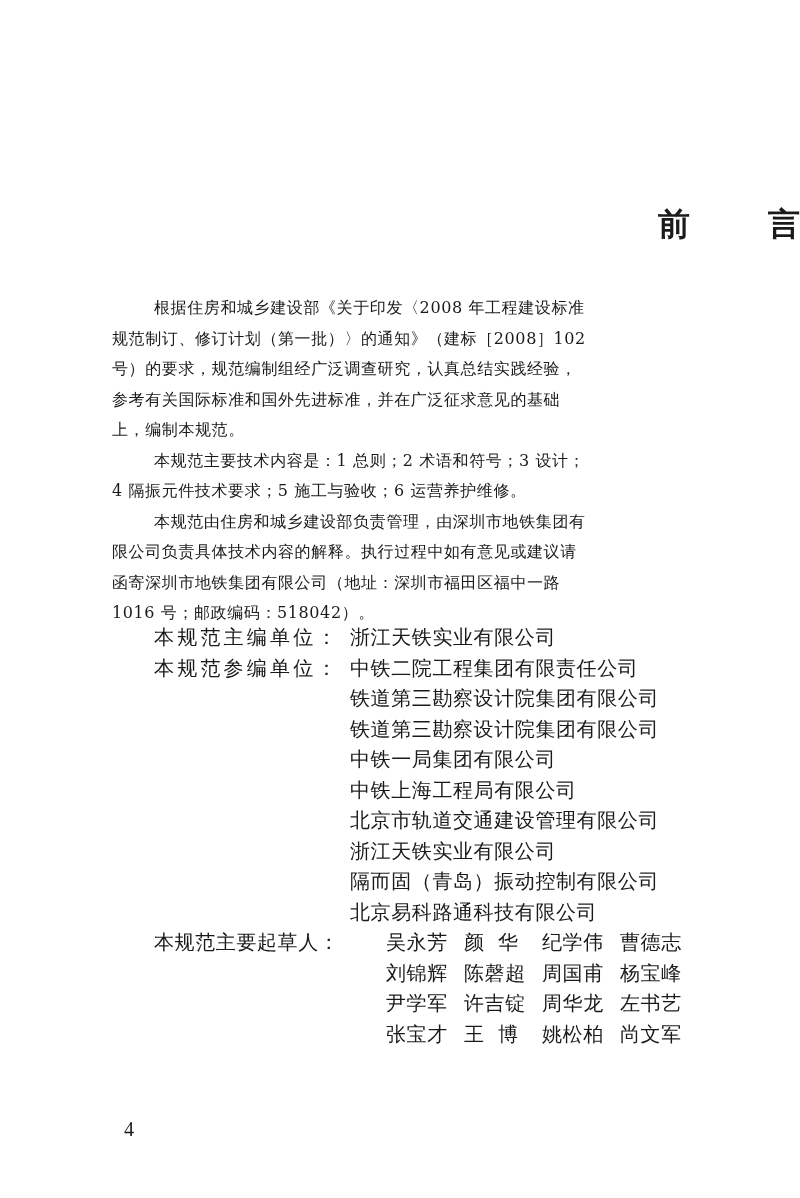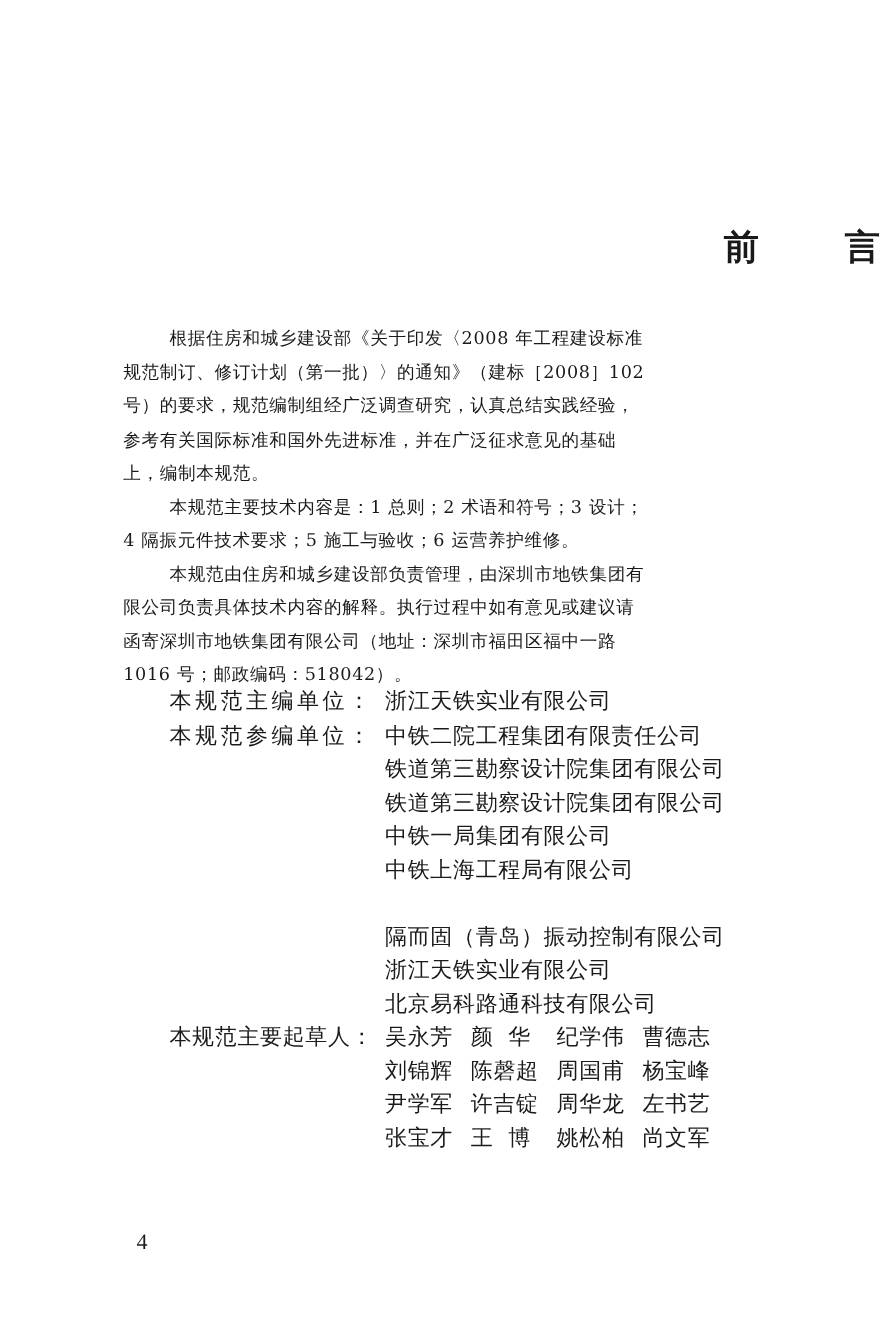--- a/index.html
+++ b/index.html
@@ -18,21 +18,21 @@
     position: absolute; left: 112px; width: 652px;
     font-size: 16px; line-height: 30.5px; text-align: justify;
     text-align-last: left; letter-spacing: 0.6px;
   }
   .para .line { display: block; white-space: nowrap; height: 30.5px; }
   .indent { padding-left: 42px; }
   .org-block { position: absolute; left: 154px; font-size: 20px; line-height: 30.5px; letter-spacing: 0.6px; }
   .row { display: flex; height: 30.5px; white-space: nowrap; }
   .label { width: 196px; letter-spacing: 3.2px; }
   .label.tight { letter-spacing: 0.6px; }
-  .names { display: flex; }
+  .names { display: flex; margin-left: 36px; }
   .name { width: 78px; white-space: nowrap; }
   .name.spaced { letter-spacing: 14px; }
   .page-no {
     position: absolute; left: 124px; top: 1118px; font-size: 20px;
     font-family: "Liberation Serif", serif;
   }
 </style>
 </head>
 <body>
 
@@ -74,28 +74,29 @@
   <div class="row">
       <span class="label"></span>
       <span>中铁一局集团有限公司</span>
     </div>
   <div class="row">
       <span class="label"></span>
       <span>中铁上海工程局有限公司</span>
     </div>
   <div class="row">
       <span class="label"></span>
+      <span>北京市轨道交通建设管理有限公司</span>
+    </div>
+  <div class="row">
+      <span class="label"></span>
+      <span>浙江天铁实业有限公司</span>
     </div>
   <div class="row">
       <span class="label"></span>
       <span>隔而固（青岛）振动控制有限公司</span>
-    </div>
-  <div class="row">
-      <span class="label"></span>
-      <span>浙江天铁实业有限公司</span>
     </div>
   <div class="row">
       <span class="label"></span>
       <span>北京易科路通科技有限公司</span>
     </div>
 
   <div class="row">
     <span class="label tight">本规范主要起草人：</span>
     <span class="names">
       <span class="name">吴永芳</span>

